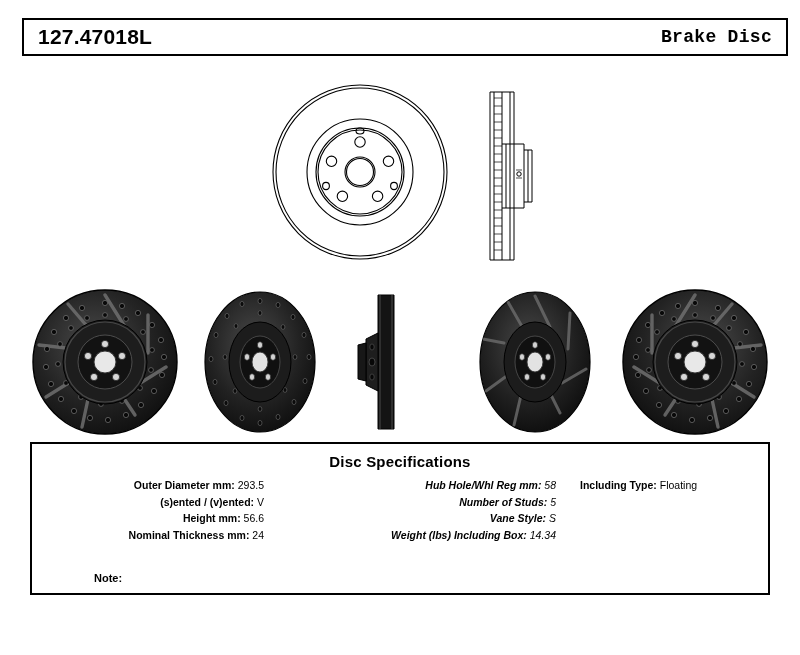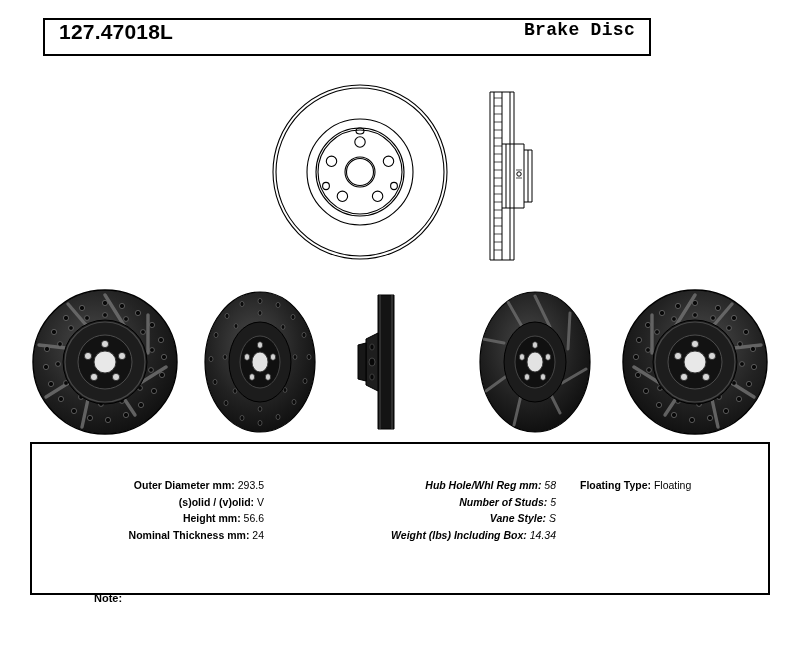--- a/index.html
+++ b/index.html
@@ -14,27 +14,28 @@
   .sheet {
     position: relative;
     width: 800px;
     height: 655px;
     background: #ffffff;
   }
 
   
   .header {
     position: absolute;
-    left: 43px;
+    left: 22px;
     top: 18px;
-    width: 608px;
+    width: 766px;
     height: 38px;
     border: 2px solid #000;
     background: #fff;
     display: flex;
+    align-items: center;
     justify-content: space-between;
     padding: 0 14px;
   }
   .part-number {
     font-size: 21px;
     font-weight: bold;
     letter-spacing: 0.2px;
   }
   .doc-title {
     font-size: 18px;
@@ -134,21 +135,20 @@
   }
   .spec-label { font-weight: bold; }
   .spec-value { font-weight: normal; }
 
   .note {
     position: absolute;
     left: 62px;
     top: 128px;
     font-size: 11px;
     font-weight: bold;
-    margin-top: 20px;
   }
 
   
   svg { display: block; }
 </style>
 </head>
 <body>
 
 <div class="sheet">
 
@@ -461,30 +461,31 @@
             <circle cx="64" cy="90" r="3.6"></circle>
             <circle cx="58" cy="69" r="3.6"></circle>
           </g>
         </svg>
       </div>
 
     </div>
   </div>
 
   <div class="specs-panel">
+    <div class="specs-title">Disc Specifications</div>
 
     <div class="specs-cols">
 
       <div class="col col-left">
         <div class="spec-row">
           <span class="spec-label">Outer Diameter mm:</span>
           <span class="spec-value">293.5</span>
         </div>
         <div class="spec-row">
-          <span class="spec-label">(s)olid / (v)olid:</span>
+          <span class="spec-label">(s)ented / (v)ented:</span>
           <span class="spec-value">V</span>
         </div>
         <div class="spec-row">
           <span class="spec-label">Height mm:</span>
           <span class="spec-value">56.6</span>
         </div>
         <div class="spec-row">
           <span class="spec-label">Nominal Thickness mm:</span>
           <span class="spec-value">24</span>
         </div>
@@ -504,21 +505,21 @@
           <span class="spec-value">S</span>
         </div>
         <div class="spec-row">
           <span class="spec-label">Weight (lbs) Including Box:</span>
           <span class="spec-value">14.34</span>
         </div>
       </div>
 
       <div class="col col-right">
         <div class="spec-row">
-          <span class="spec-label">Floating Type:</span>
+          <span class="spec-label">Including Type:</span>
           <span class="spec-value">Floating</span>
         </div>
       </div>
 
     </div>
 
     <div class="note">
       <span>Note:</span>
       <span></span>
     </div>

